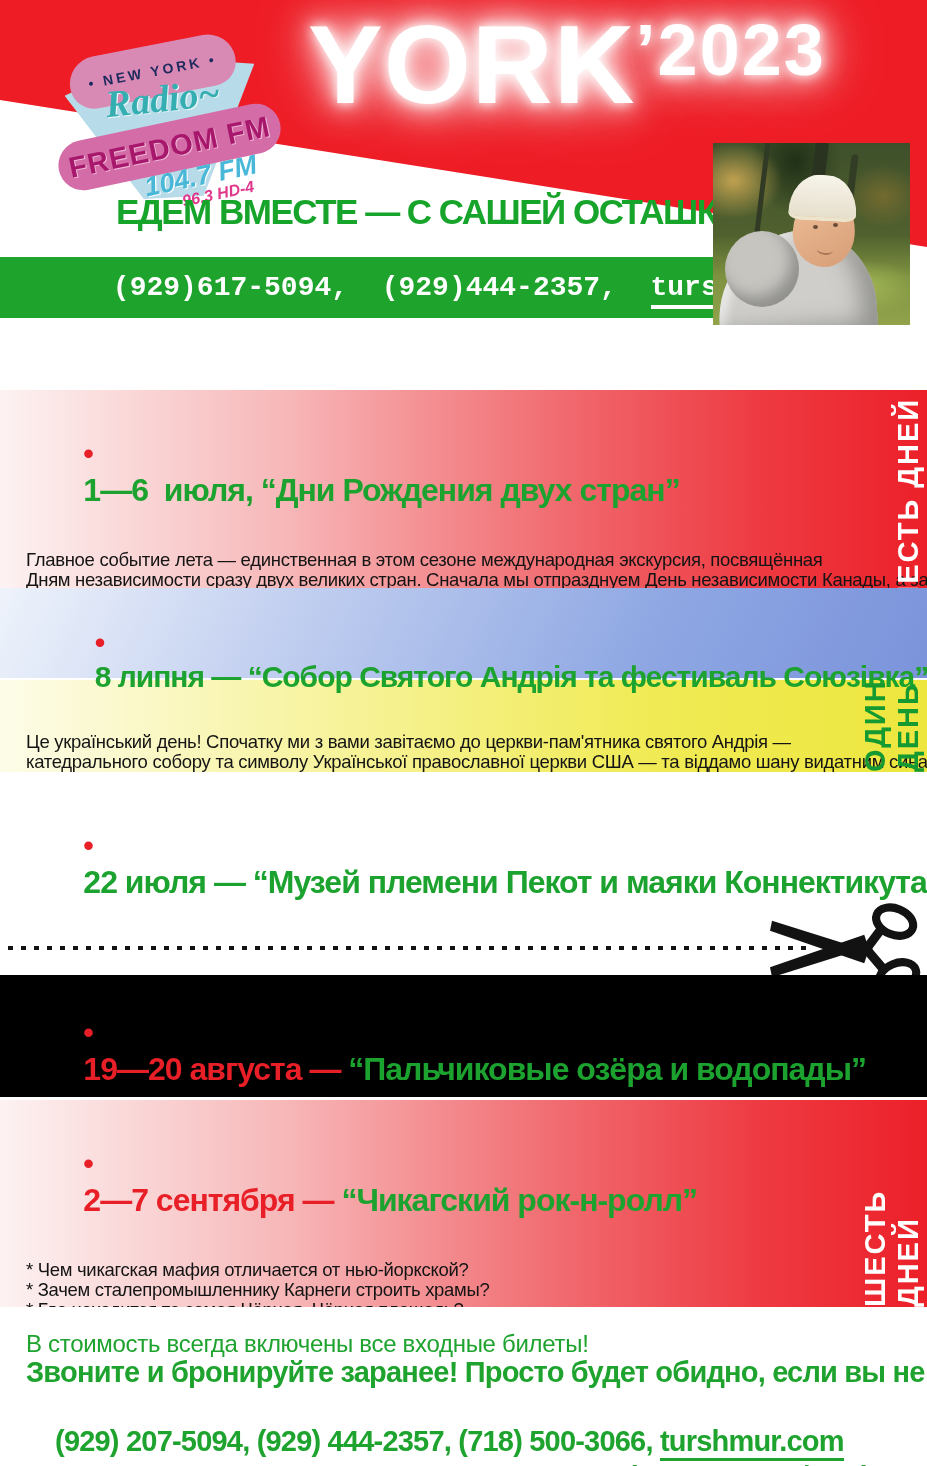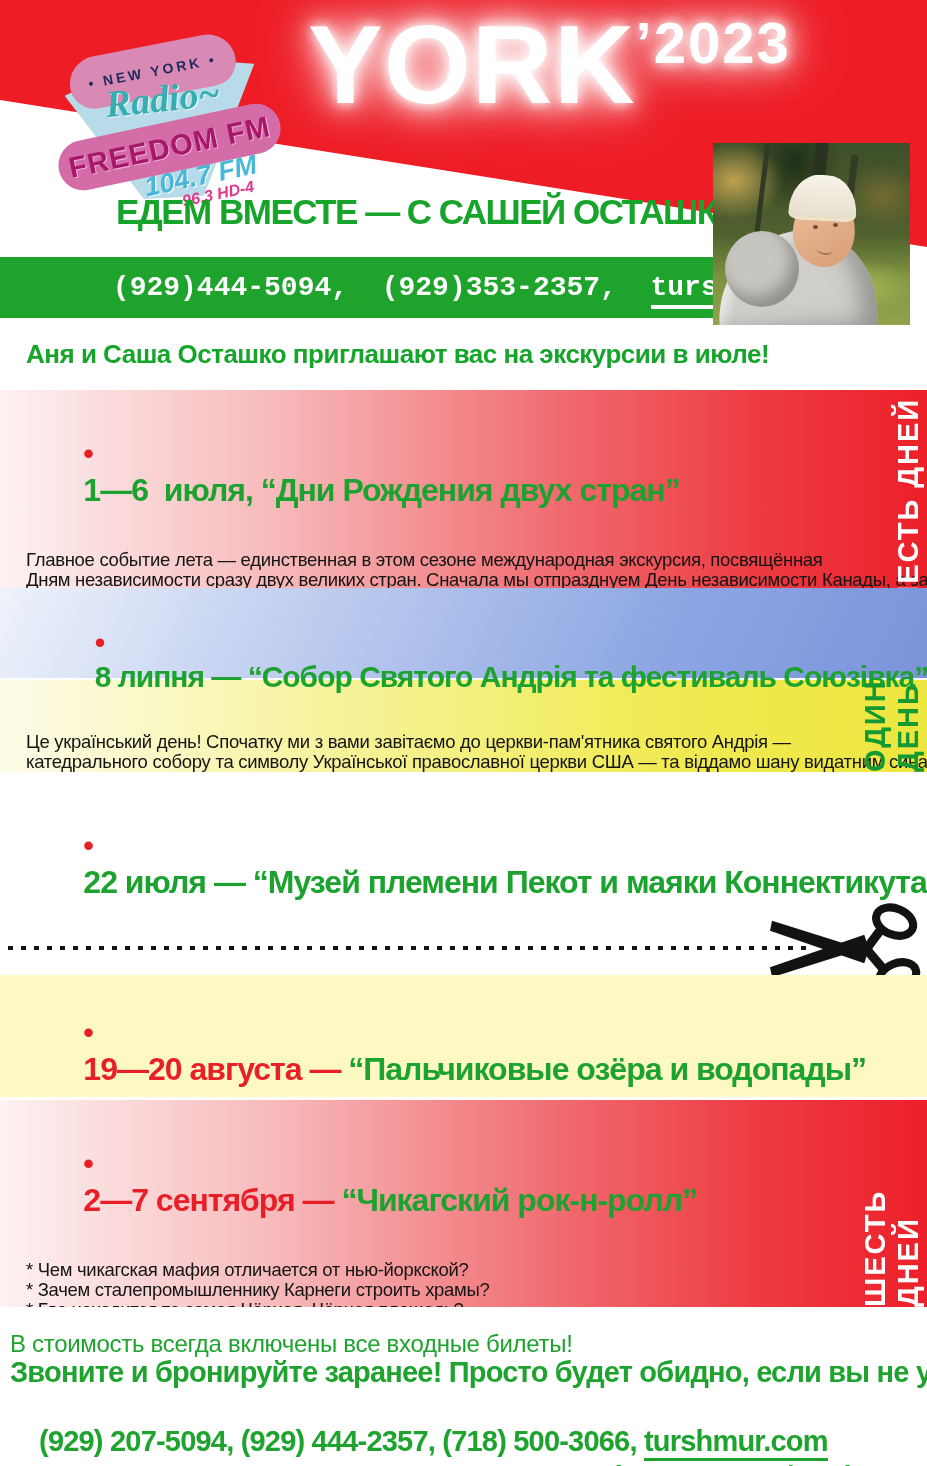--- a/index.html
+++ b/index.html
@@ -6,21 +6,21 @@
   #page{position:relative;width:927px;height:1466px;background:#ffffff;overflow:hidden;
         font-family:"Liberation Sans",sans-serif;}
 
   
   .red-shape{position:absolute;left:0;top:0;width:927px;height:252px;background:#ee1c25;
              clip-path:polygon(0 0,927px 0,927px 247px,0 100px);}
   .july{position:absolute;left:308px;top:6px;display:flex;align-items:flex-start;color:#fff;
         font-weight:800;letter-spacing:1px;
         text-shadow:0 0 12px #fff,0 0 26px #fff,0 0 42px rgba(255,255,255,.95),0 0 65px rgba(255,255,255,.8);}
   .july .month{font-size:112px;line-height:1.05;}
-  .july .year{font-size:58px;line-height:1.0;margin-top:8px;letter-spacing:2px;}
+  .july .year{font-size:72px;line-height:1.0;margin-top:8px;letter-spacing:2px;}
 
   
   .logo{position:absolute;left:46px;top:38px;width:244px;height:170px;transform:rotate(-6deg);}
   .logo-shield{position:absolute;left:18px;top:14px;width:200px;height:150px;background:#b7dbe8;
                clip-path:polygon(2% 22%,46% 2%,98% 14%,66% 98%,36% 96%);border-radius:18px;}
   .logo-topblob{position:absolute;left:28px;top:6px;width:168px;height:52px;background:#d98ab4;
                 border-radius:30px 30px 26px 26px;transform:rotate(-5deg);
                 display:flex;align-items:center;justify-content:center;}
   .logo-ny{color:#1d2a5e;font-size:14px;font-weight:bold;letter-spacing:3px;}
   .logo-radio{position:absolute;left:62px;top:38px;font-family:"Liberation Serif",serif;
@@ -88,32 +88,32 @@
          writing-mode:vertical-rl;transform:rotate(180deg);font-weight:800;font-size:29px;
          letter-spacing:2px;color:#fff;}
   .badge-green{color:#159a31;}
 
   #sec1{top:390px;height:232px;}
   #sec2{top:588px;height:184px;}
   .half-blue{height:90px;background:linear-gradient(115deg,#eef3fb 0%,#c3d0f0 30%,#8ea7e3 70%,#7b93da 100%);overflow:visible;}
   .half-yellow{height:94px;background:linear-gradient(to right,#fdfce8 0%,#f7f39e 35%,#f0eb55 70%,#ede63f 100%);}
   #sec2 .title{padding-top:4px;font-size:30px;}
   #sec3{top:782px;height:150px;background:#fff;}
-  #sec4{top:975px;height:122px;background:#fef9c3;}
+  #sec4{top:975px;height:122px;background:#000000;}
   #sec4 .title{padding-top:2px;}
   #sec5{top:1100px;height:207px;}
   #sec5 .body{line-height:20.2px;}
 
   
   .cut-line{position:absolute;left:8px;top:946px;width:800px;height:4px;
             background:repeating-linear-gradient(to right,#121212 0 5px,transparent 5px 13px);}
   .scissors{position:absolute;left:770px;top:898px;width:152px;height:102px;}
 
   
-  .foot{position:absolute;left:10px;color:#1ea32e;white-space:pre;}
+  .foot{position:absolute;left:26px;color:#1ea32e;white-space:pre;}
   #foot-note{top:1330px;font-size:24px;letter-spacing:-0.3px;}
   #foot-cta{top:1356px;font-size:29px;font-weight:800;letter-spacing:-0.8px;}
   #foot-phones{top:1392px;font-size:29px;font-weight:800;letter-spacing:-0.8px;}
   #foot-tg{top:1428px;font-size:29px;font-weight:800;letter-spacing:-0.8px;}
   .glink{color:#1ea32e;text-decoration:none;border-bottom:3px solid #1ea32e;padding-bottom:1px;cursor:pointer;}
 </style>
 </head>
 <body>
 
 <div id="page">
@@ -135,37 +135,36 @@
       <span class="logo-freedom">FREEDOM FM</span>
     </div>
     <div class="logo-freq">104.7 FM</div>
     <div class="logo-hd">96.3 HD-4</div>
   </div>
 
   <div class="tagline">ЕДЕМ ВМЕСТЕ — С САШЕЙ ОСТАШКО!</div>
 
   <div class="phone-bar">
     <div class="phone-bar-text">
-      <span>(929)444-5094,  (929)353-2357,  </span><span class="phone-bar-site">turshmur.com</span>
+      <span>(929)617-5094,  (929)444-2357,  </span><span class="phone-bar-site">turshmur.com</span>
     </div>
   </div>
 
   <div class="photo">
     <div class="ph-bg"></div>
     <div class="ph-trunk"></div>
     <div class="ph-body"></div>
     <div class="ph-hood"></div>
     <div class="ph-head"></div>
     <div class="ph-cap"></div>
     <div class="ph-eye" style="left:100px;bottom:96px;"></div>
     <div class="ph-eye" style="left:120px;bottom:98px;"></div>
     <div class="ph-mouth"></div>
   </div>
 
-  <div class="intro">Аня и Саша Осташко приглашают вас на экскурсии в июле!</div>
 
   <div id="sec1" class="sec sec-red">
     <div class="title">
       <span class="bullet">•</span>
       <span class="t-green">1—6  июля, </span><span class="t-green">“Дни Рождения двух стран”</span>
     </div>
     <div class="body">Главное событие лета — единственная в этом сезоне международная экскурсия, посвящённая
 Дням независимости сразу двух великих стран. Сначала мы отпразднуем День независимости Канады, а затем
 отправимся праздновать День независимости США! Французская Канада, Монреаль, Квебек — и триумфальное
 возвращение домой через побережья Мэна и Массачусетса. Лобстеры, кленовый сироп, музеи, соборы

